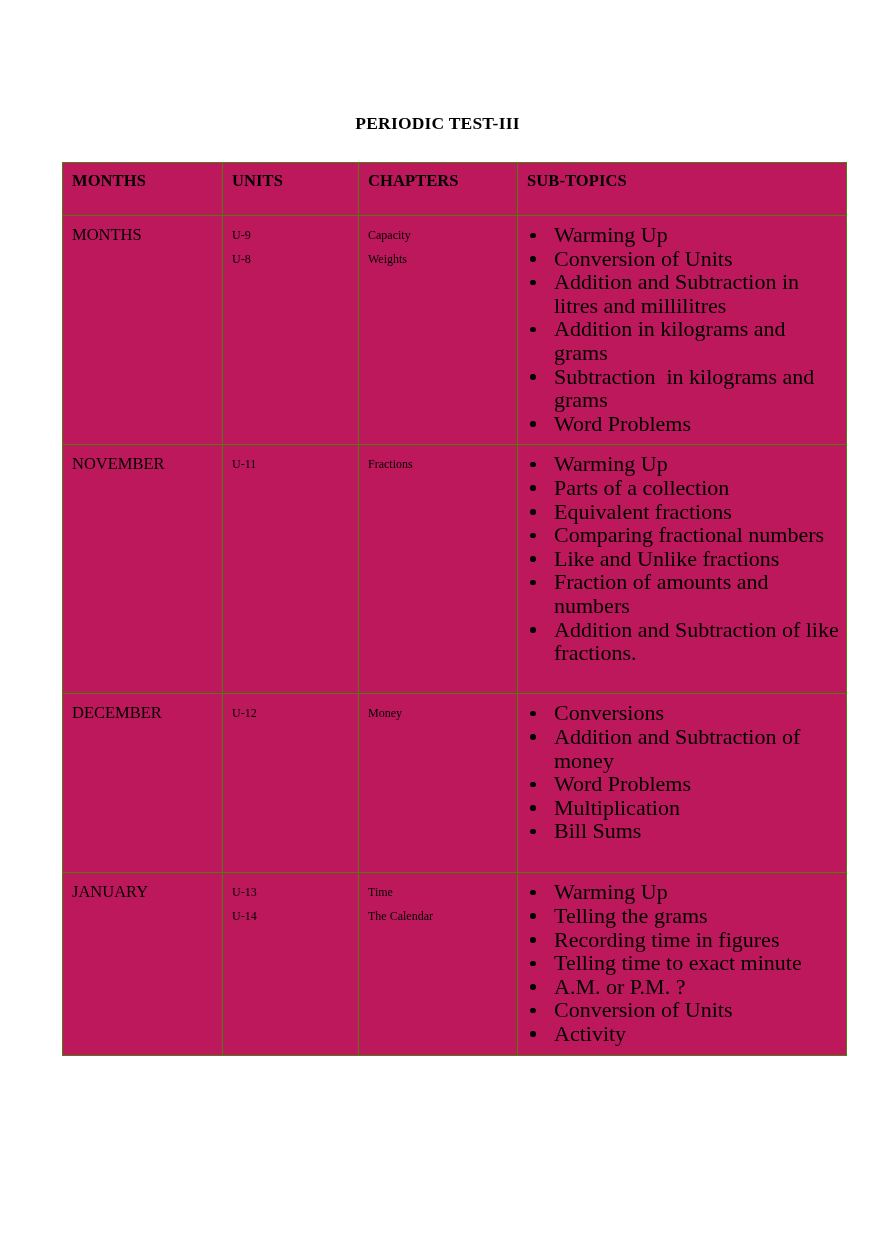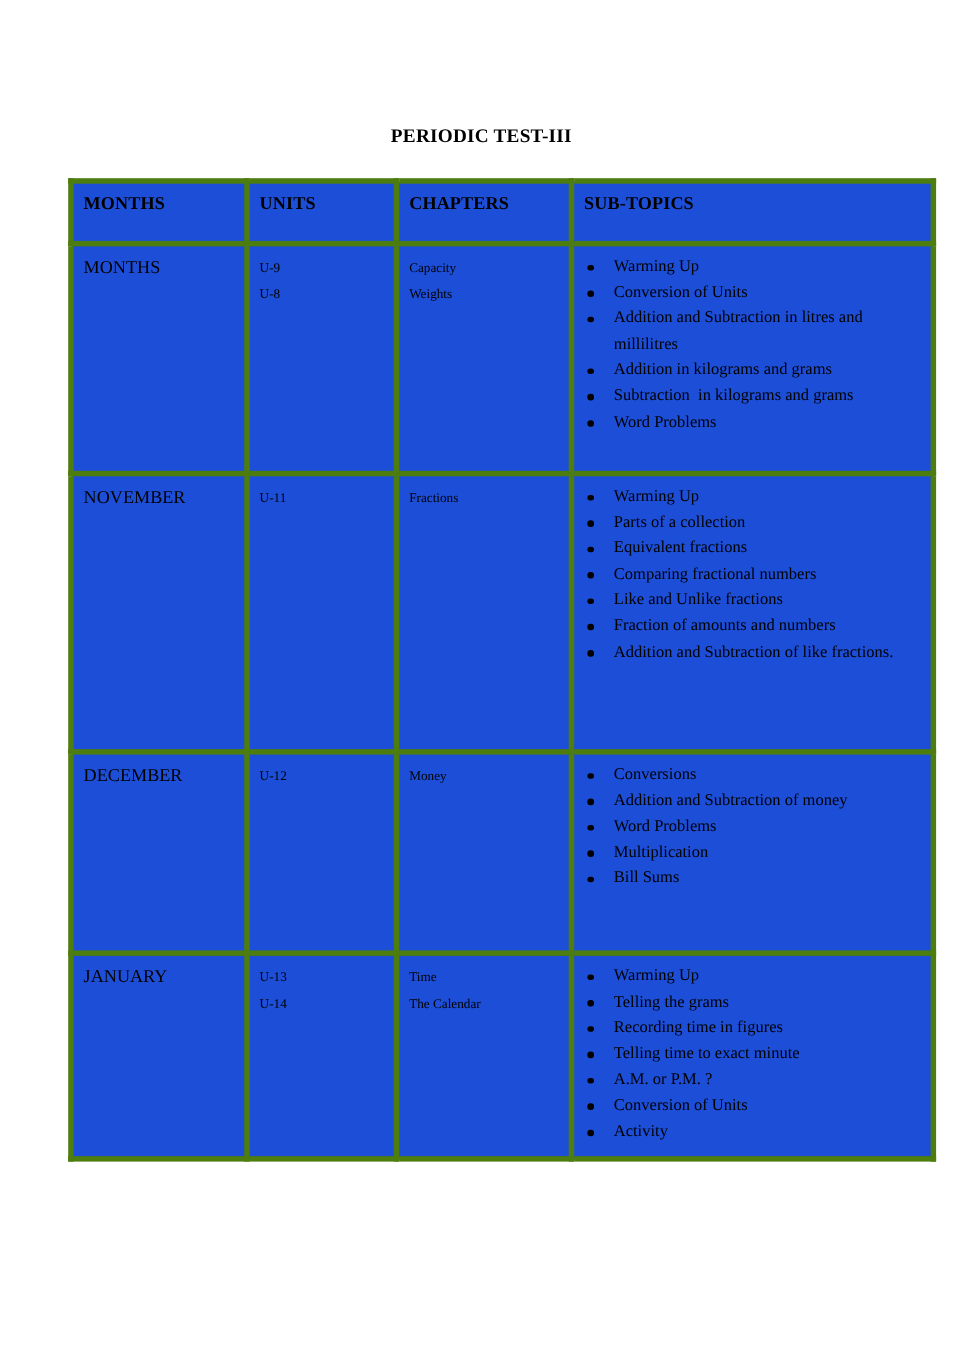--- a/index.html
+++ b/index.html
@@ -40,24 +40,24 @@
   table.syllabus {
     position: absolute;
     left: 62px;
     top: 162px;
     width: 784px;
     border-collapse: collapse;
     table-layout: fixed;
   }
 
   table.syllabus td {
-    border: 5px solid #4d7c0f;
+    border: 1px solid #4d7c0f;
     vertical-align: top;
     padding: 0;
-    background: #1d4ed8;
+    background: #be185d;
   }
 
   .col-months   { width: 160px; }
   .col-units    { width: 136px; }
   .col-chapters { width: 159px; }
   .col-subs     { width: 329px; }
 
   .cellpad {
     padding: 7px 8px 9px 9px;
   }
@@ -88,21 +88,21 @@
   }
 
   ul.bullets {
     margin: 0;
     padding: 0 0 0 0;
     list-style: none;
   }
   ul.bullets li {
     position: relative;
     padding-left: 36px;
-    font-size: 15px;
+    font-size: 22px;
     line-height: 23.6px;
     white-space: pre-wrap;
   }
   ul.bullets li::before {
     content: "";
     position: absolute;
     left: 12px;
     top: 9.5px;
     width: 5.5px;
     height: 5.5px;

